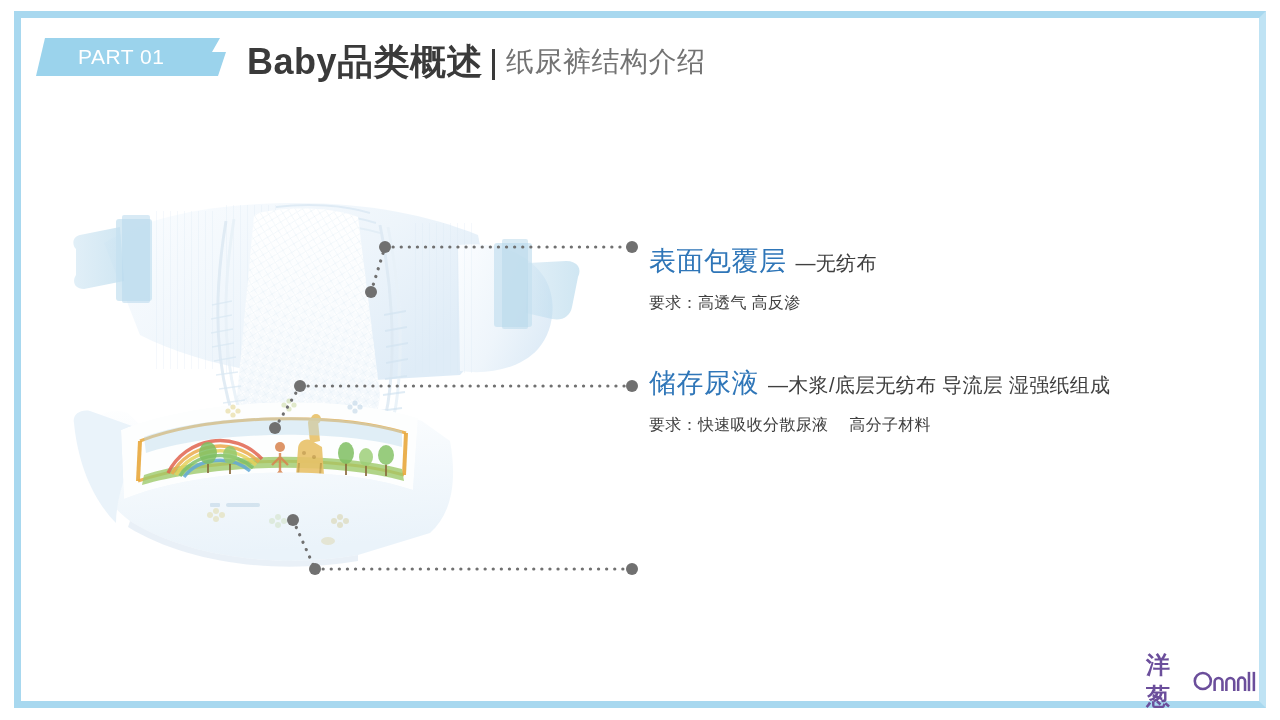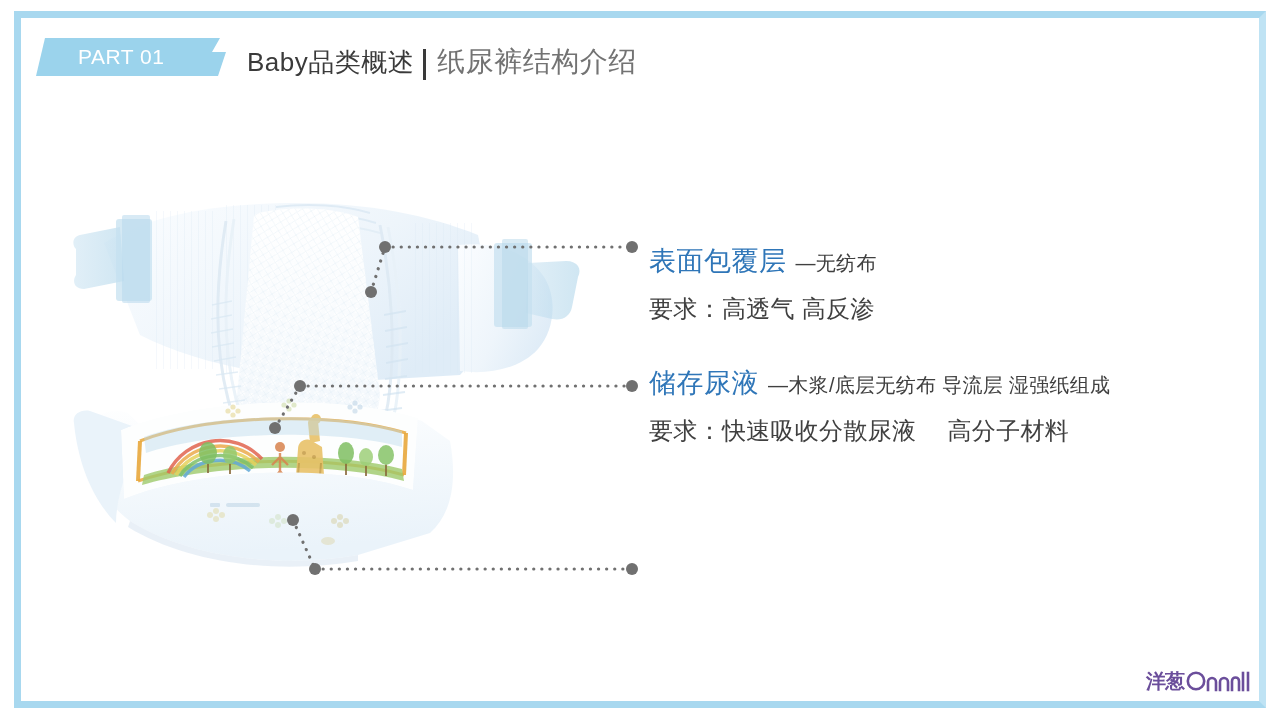--- a/index.html
+++ b/index.html
@@ -75,23 +75,23 @@
   }
   .title-block {
     position: absolute;
     left: 247px; top: 0;
     height: 60px;
     display: flex;
     align-items: center;
     white-space: nowrap;
   }
   .title-main {
-    font-size: 26px;
+    font-size: 36px;
     color: #3a3a3a;
-    font-weight: 400;
+    font-weight: 700;
     letter-spacing: 0.5px;
   }
   .title-divider {
     display: inline-block;
     width: 3px; height: 31px;
     background: #3a3a3a;
     margin: 0 11px 0 9px;
     position: relative;
     top: 2px;
   }
@@ -128,38 +128,38 @@
   }
   .callout .head-desc {
     color: #404040;
     font-size: 20px;
     margin-left: 9px;
     letter-spacing: 0.3px;
   }
   .callout .req-row {
     margin-top: 14px;
     color: #404040;
-    font-size: 24px;
+    font-size: 16px;
     letter-spacing: 0.3px;
   }
   #callout-1 { left: 649px; top: 243px; }
   #callout-2 { left: 649px; top: 365px; }
   #callout-3 { left: 649px; top: 525px; }
 
   
   .logo {
     position: absolute;
     left: 1146px; top: 666px;
     width: 110px; height: 30px;
     display: flex;
     align-items: center;
   }
   .logo-cn {
     color: #6b4e9b;
-    font-size: 20px;
+    font-size: 24px;
     font-weight: 700;
     letter-spacing: -1px;
     font-family: "DejaVu Sans", sans-serif;
   }
   .logo-svg { margin-left: 2px; }
 </style>
 </head>
 <body>
 
 <div class="slide">

